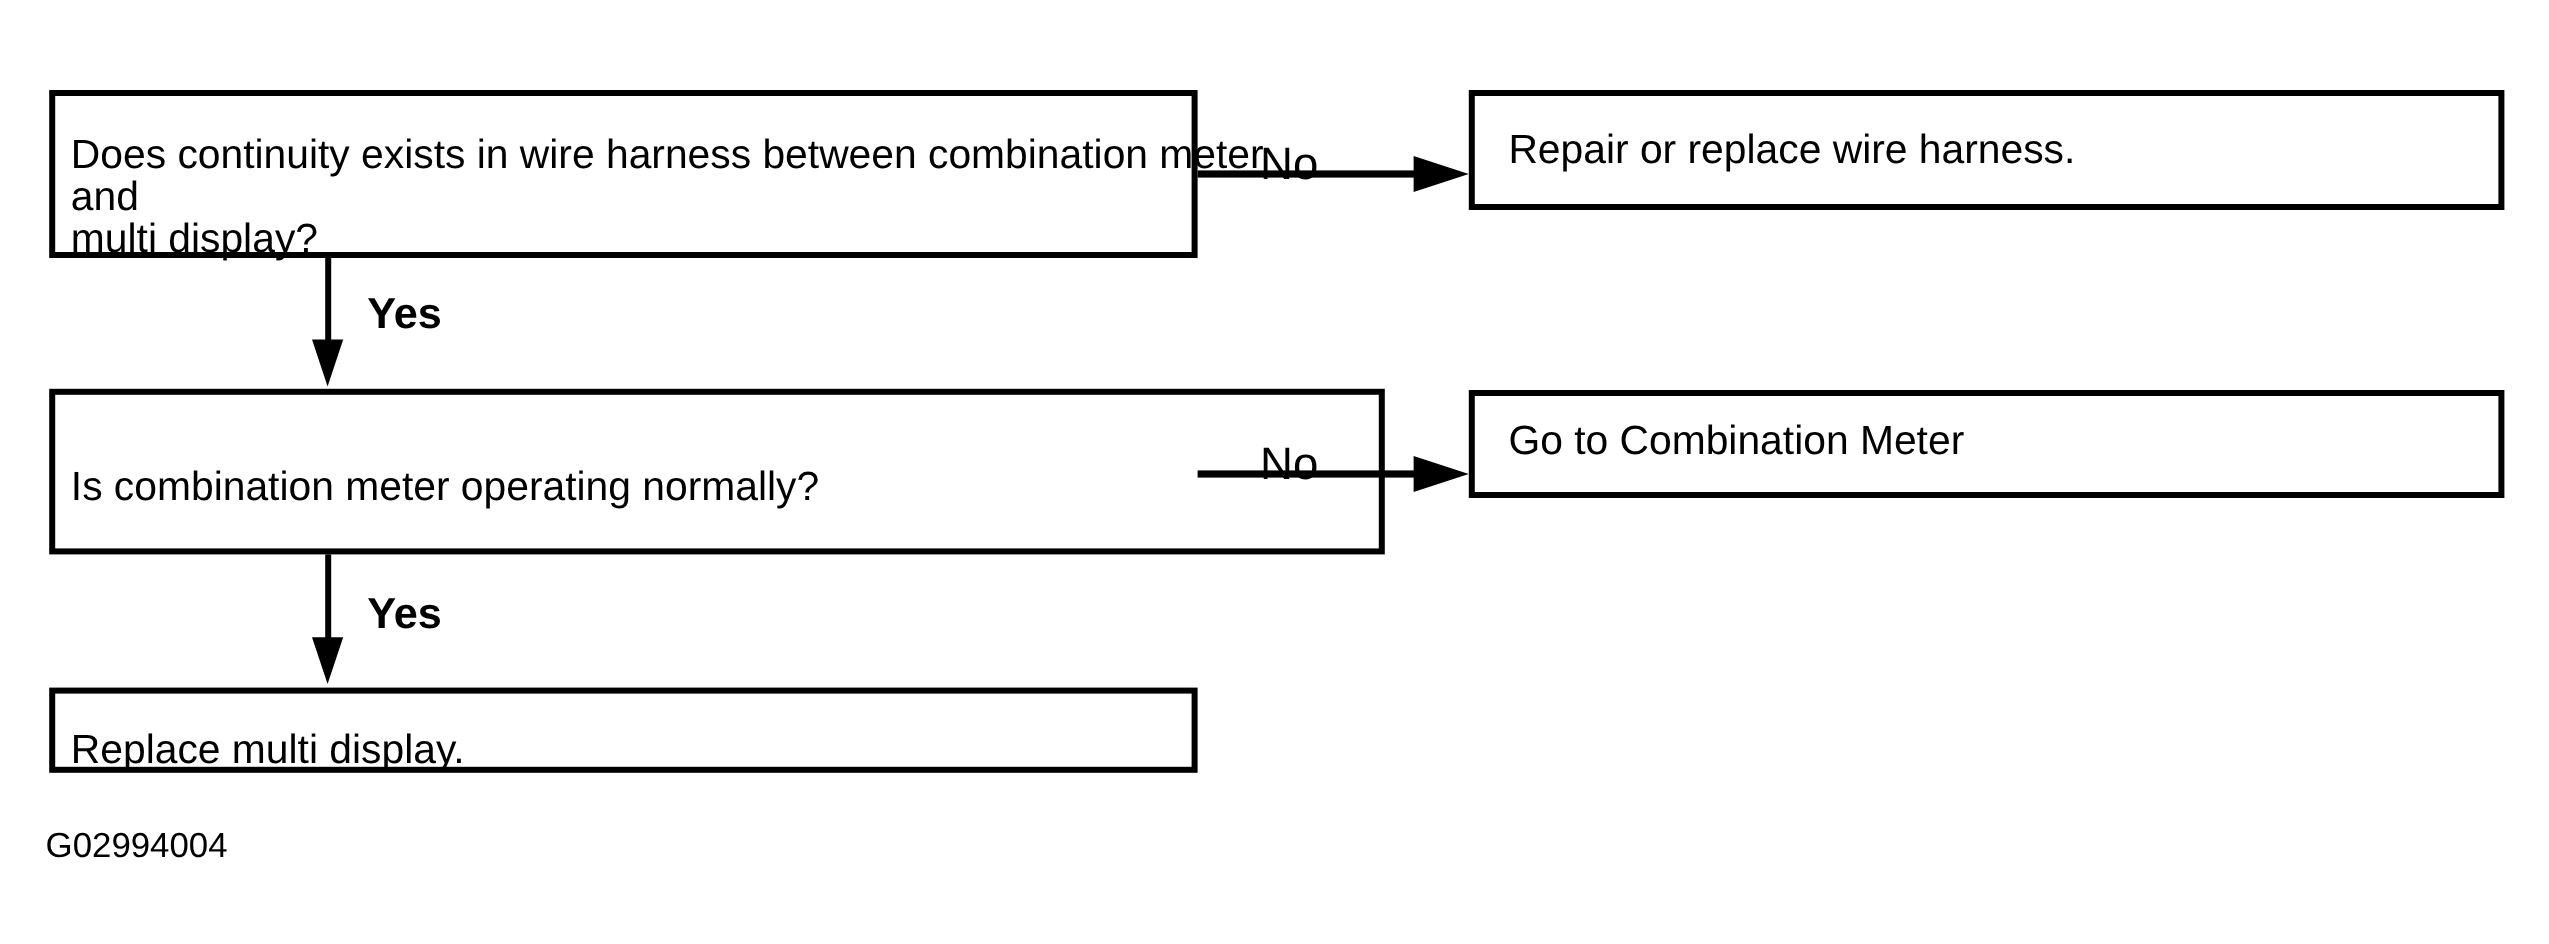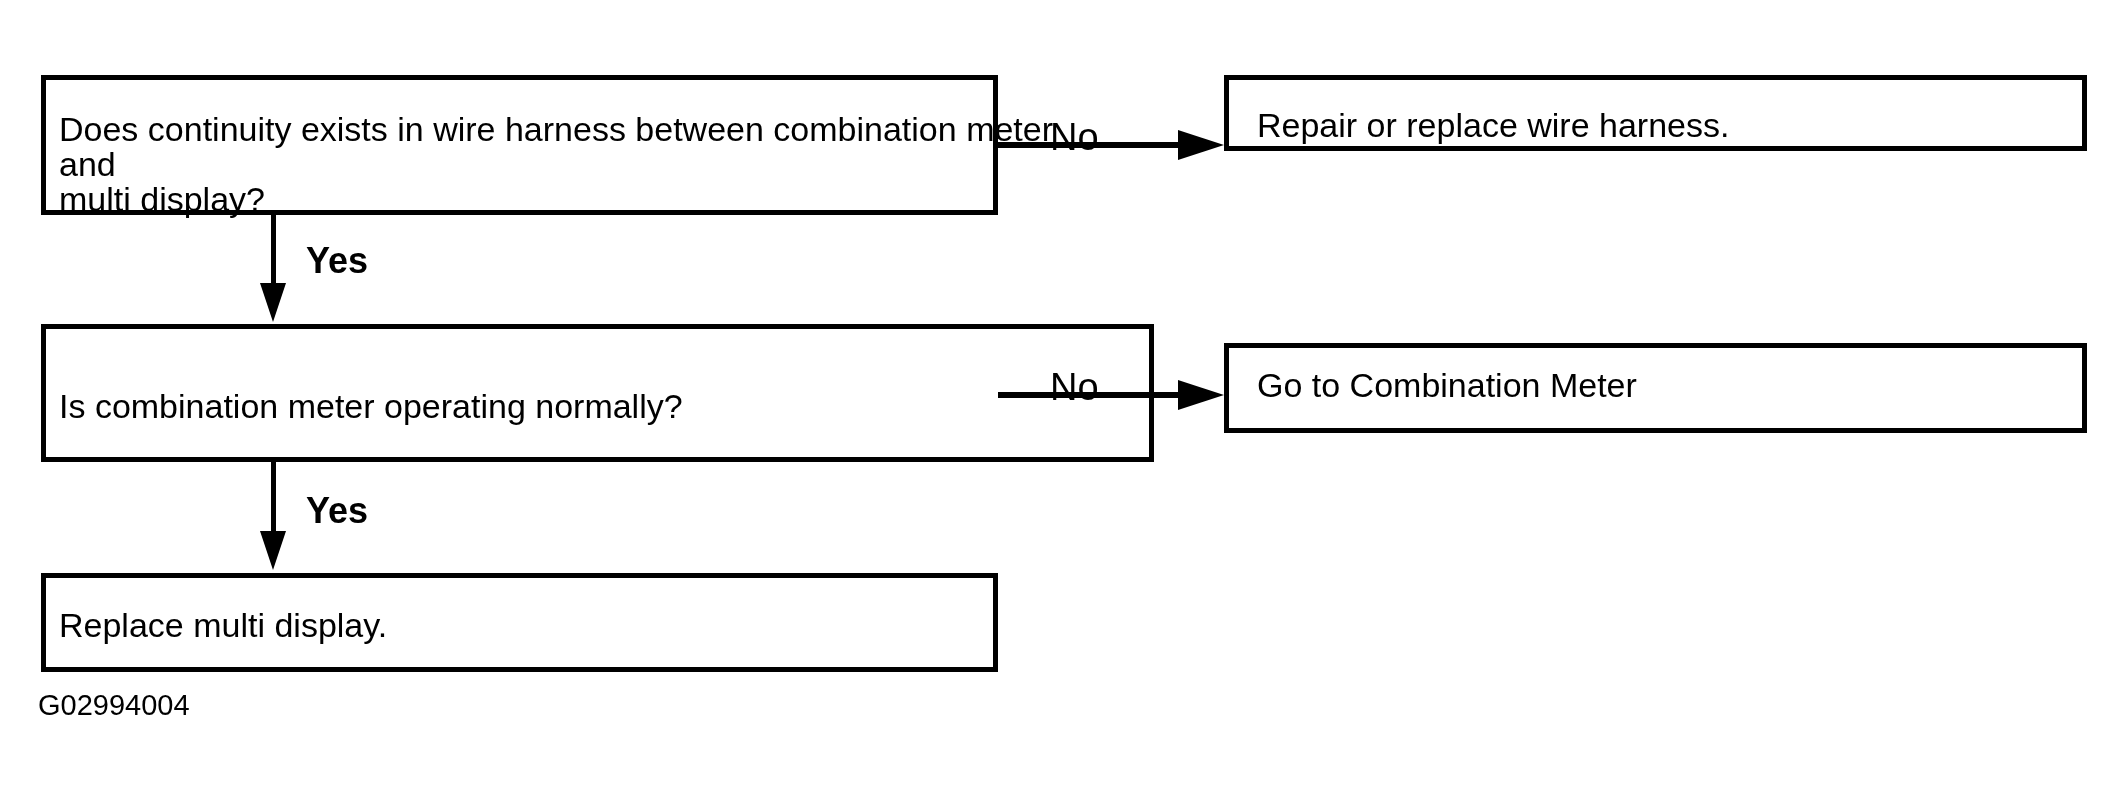--- a/index.html
+++ b/index.html
@@ -23,24 +23,24 @@
     background: #ffffff;
     font-size: 34px;
     line-height: 35px;
     white-space: nowrap;
     overflow: visible;
   }
   .node .txt { overflow: visible; }
   
   .node.q1 { left: 41px;  top: 75px;  width: 957px; height: 140px; padding: 32px 16px 0 13px; }
   .node.q2 { left: 41px;  top: 324px; width: 1113px; height: 138px; padding: 60px 0 0 13px; }
-  .node.a3 { left: 41px;  top: 573px; width: 957px; height: 99px;  padding: 30px 0 0 13px; }
+  .node.a3 { left: 41px;  top: 573px; width: 957px; height: 71px;  padding: 30px 0 0 13px; }
   
-  .node.a1 { left: 1224px; top: 75px;  width: 863px; height: 76px; padding: 28px 0 0 28px; }
-  .node.a2 { left: 1224px; top: 325px; width: 863px; height: 90px; padding: 20px 0 0 28px; margin-top: 18px; }
+  .node.a1 { left: 1224px; top: 75px;  width: 863px; height: 100px; padding: 28px 0 0 28px; }
+  .node.a2 { left: 1224px; top: 325px; width: 863px; height: 90px; padding: 20px 0 0 28px; }
 
   .hline {
     position: absolute;
     height: 6px;
     background: #000000;
   }
   .vline {
     position: absolute;
     width: 5px;
     background: #000000;

